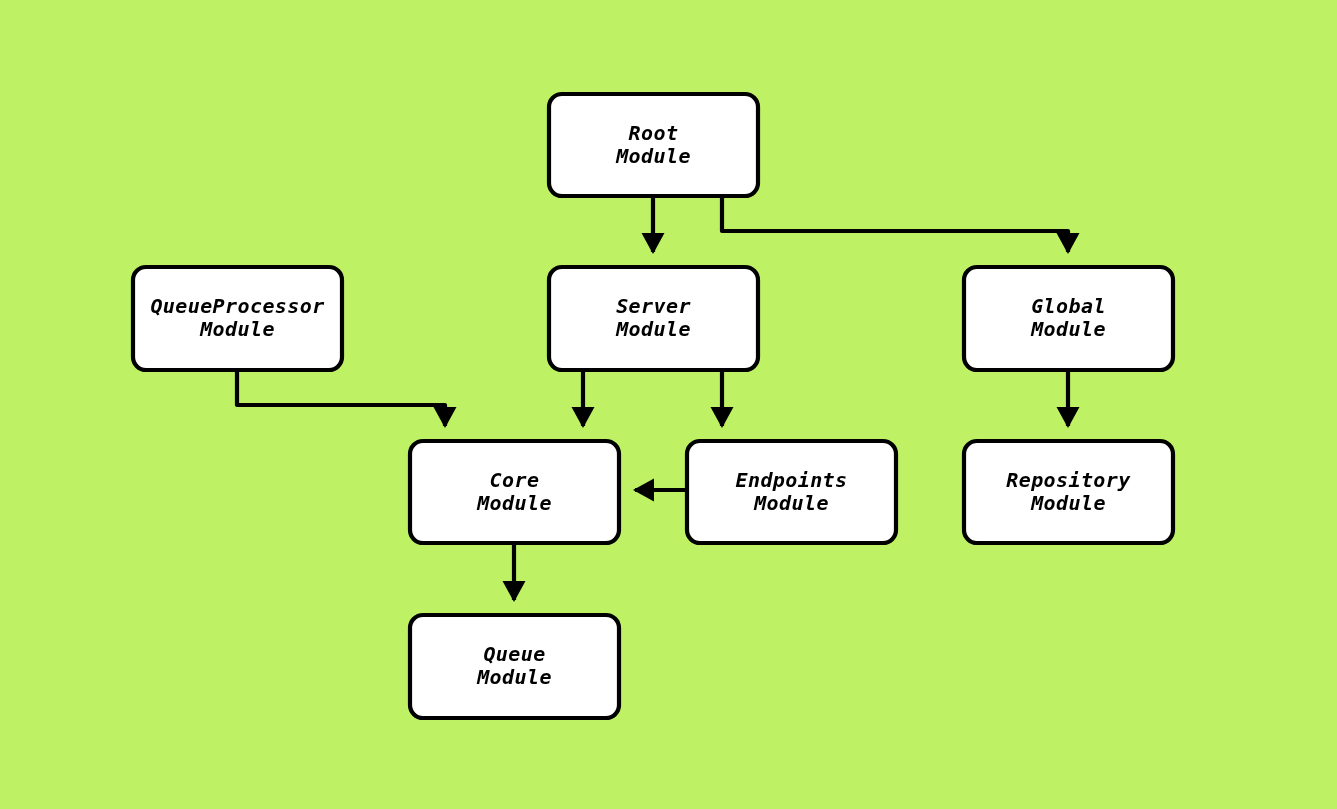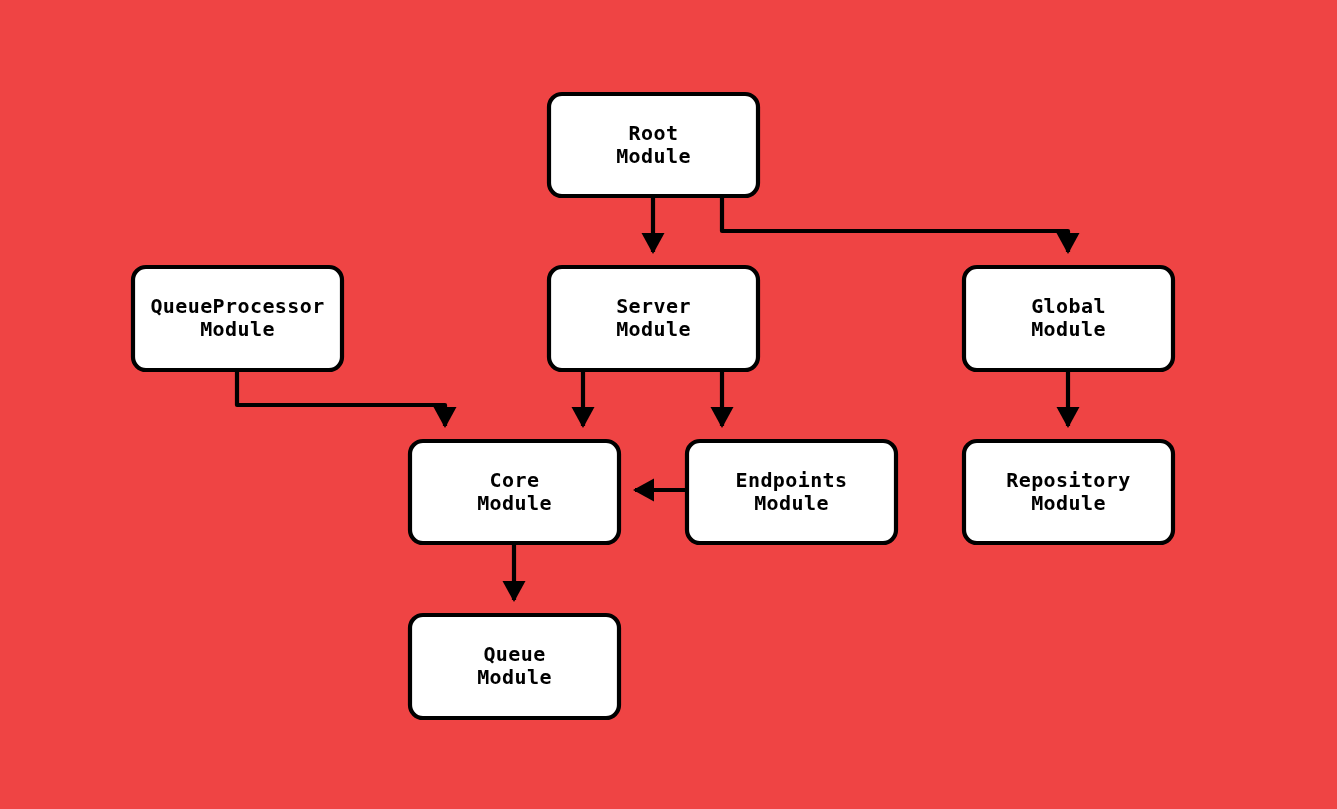--- a/index.html
+++ b/index.html
@@ -11,21 +11,22 @@
   body {
     width: 1337px;
     height: 809px;
     overflow: hidden;
     font-family: "DejaVu Sans Mono", "Liberation Mono", monospace;
   }
   #diagram-root {
     position: relative;
     width: 1337px;
     height: 809px;
-    background: #ef4444;
+    background: #bef264;
+    font-style: italic;
   }
   svg#diagram-canvas {
     display: block;
     width: 1337px;
     height: 809px;
   }
   .node-box {
     fill: #ffffff;
     stroke: #000000;
     stroke-width: 4.2;

